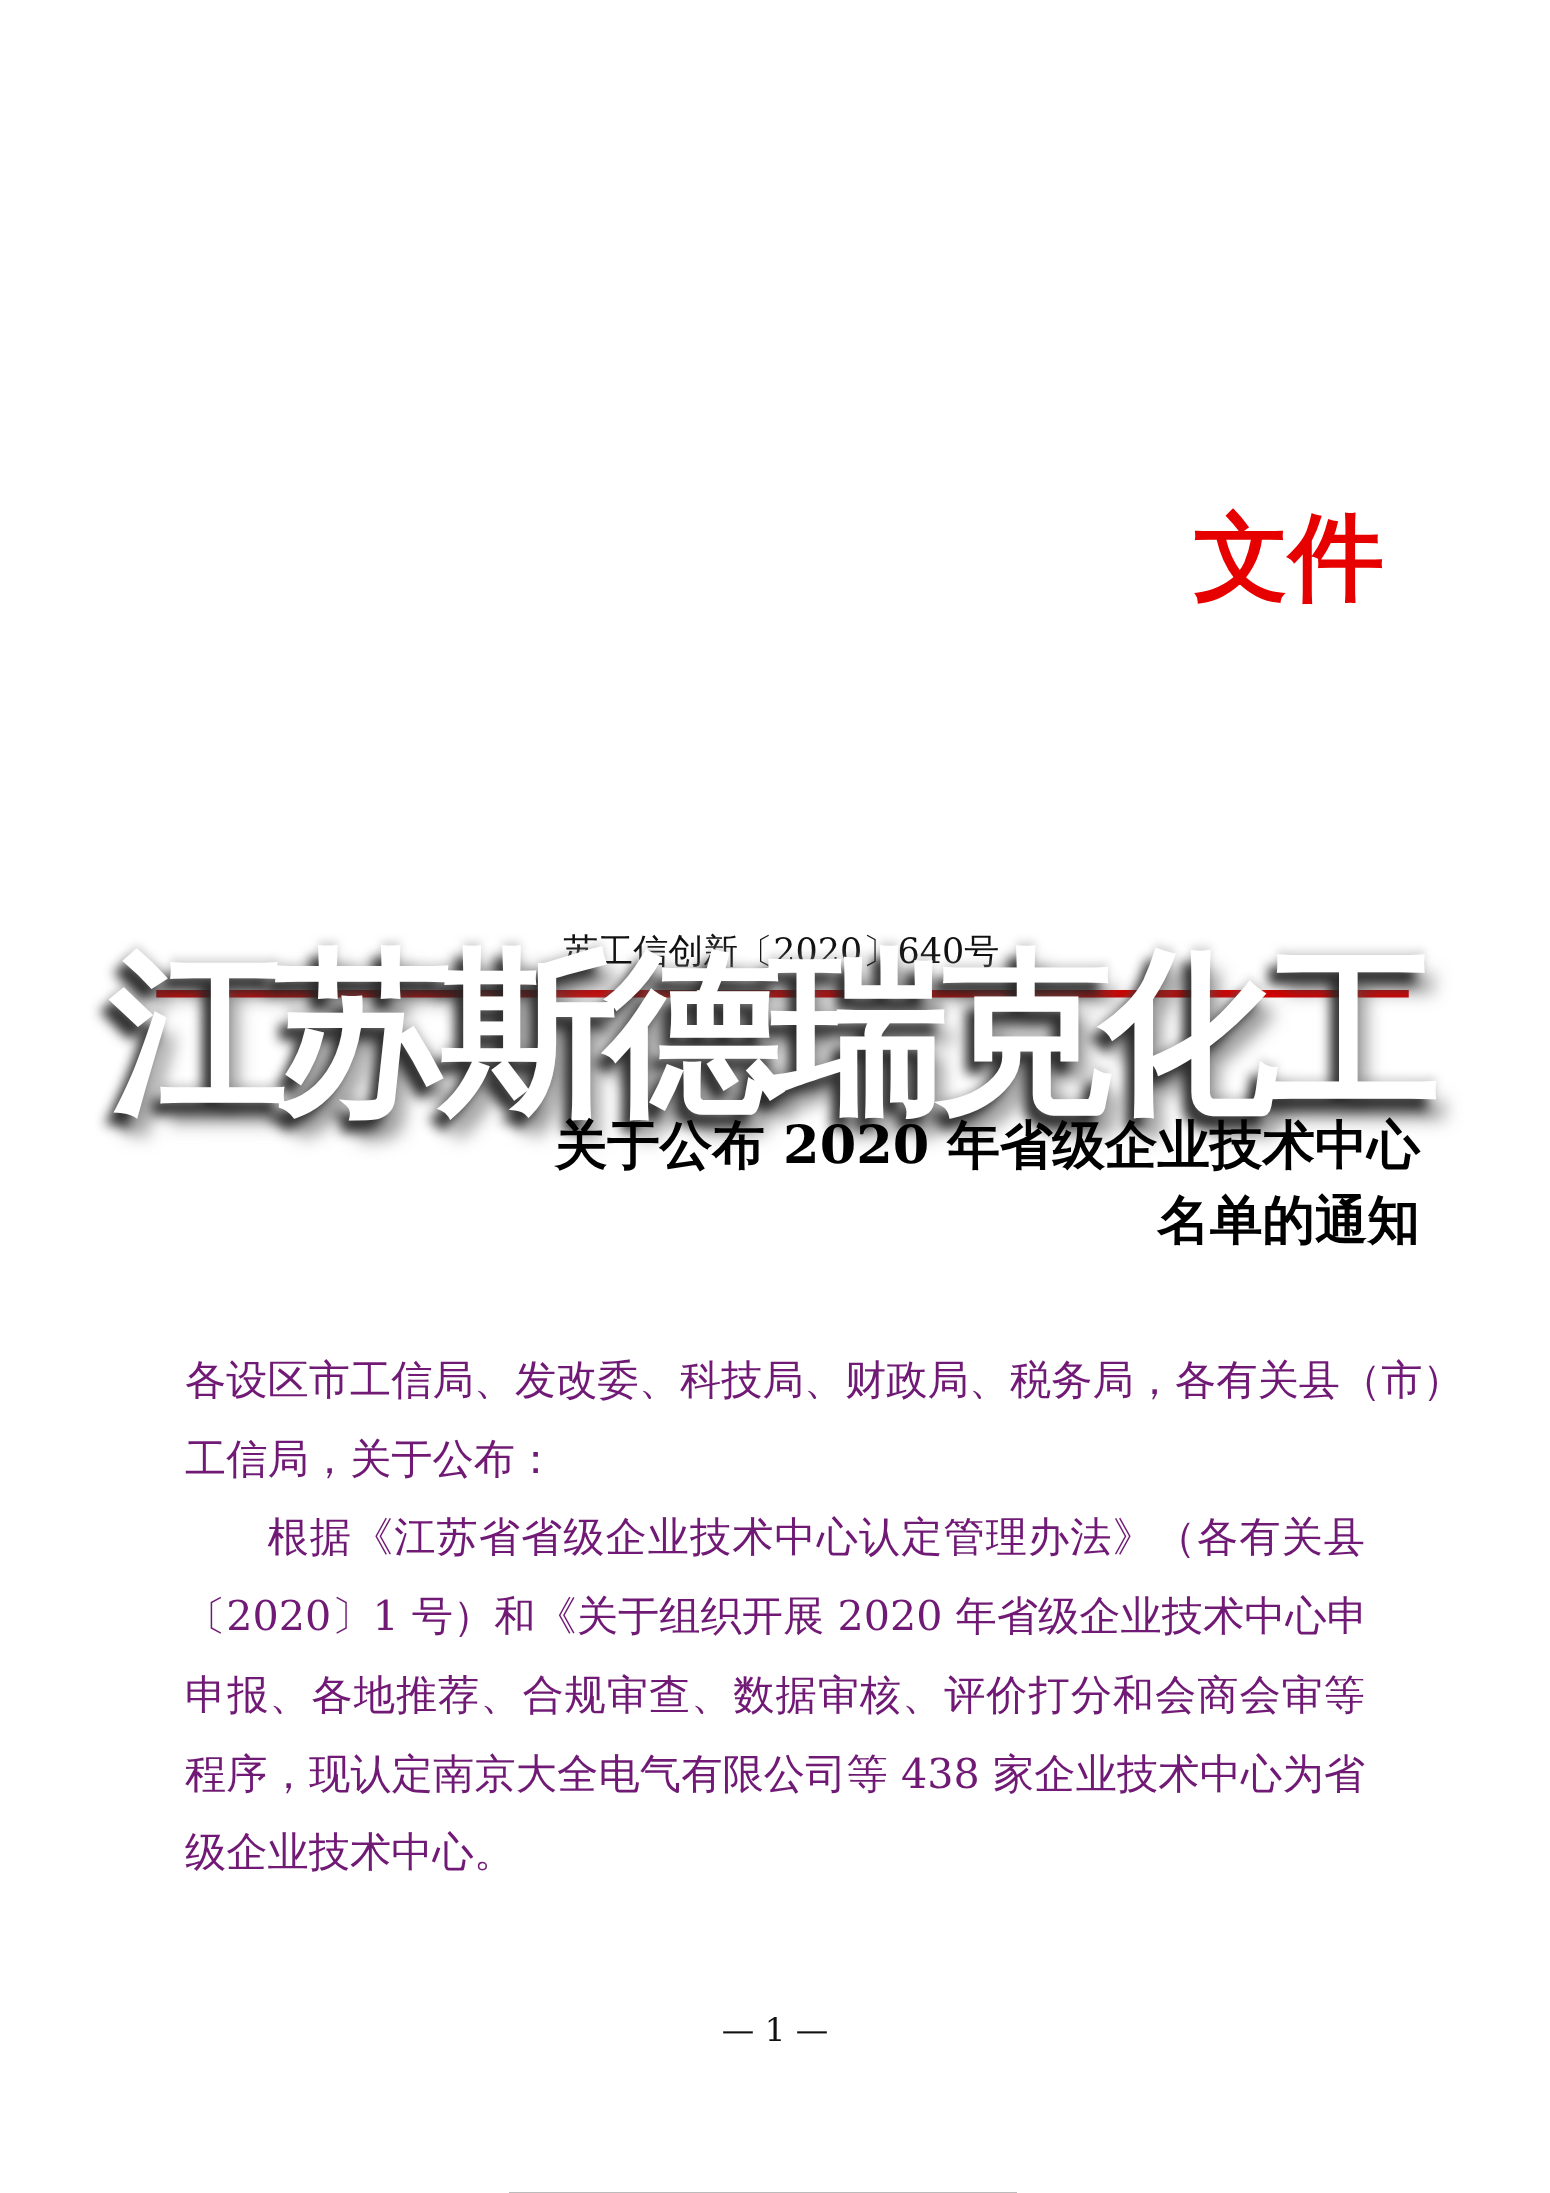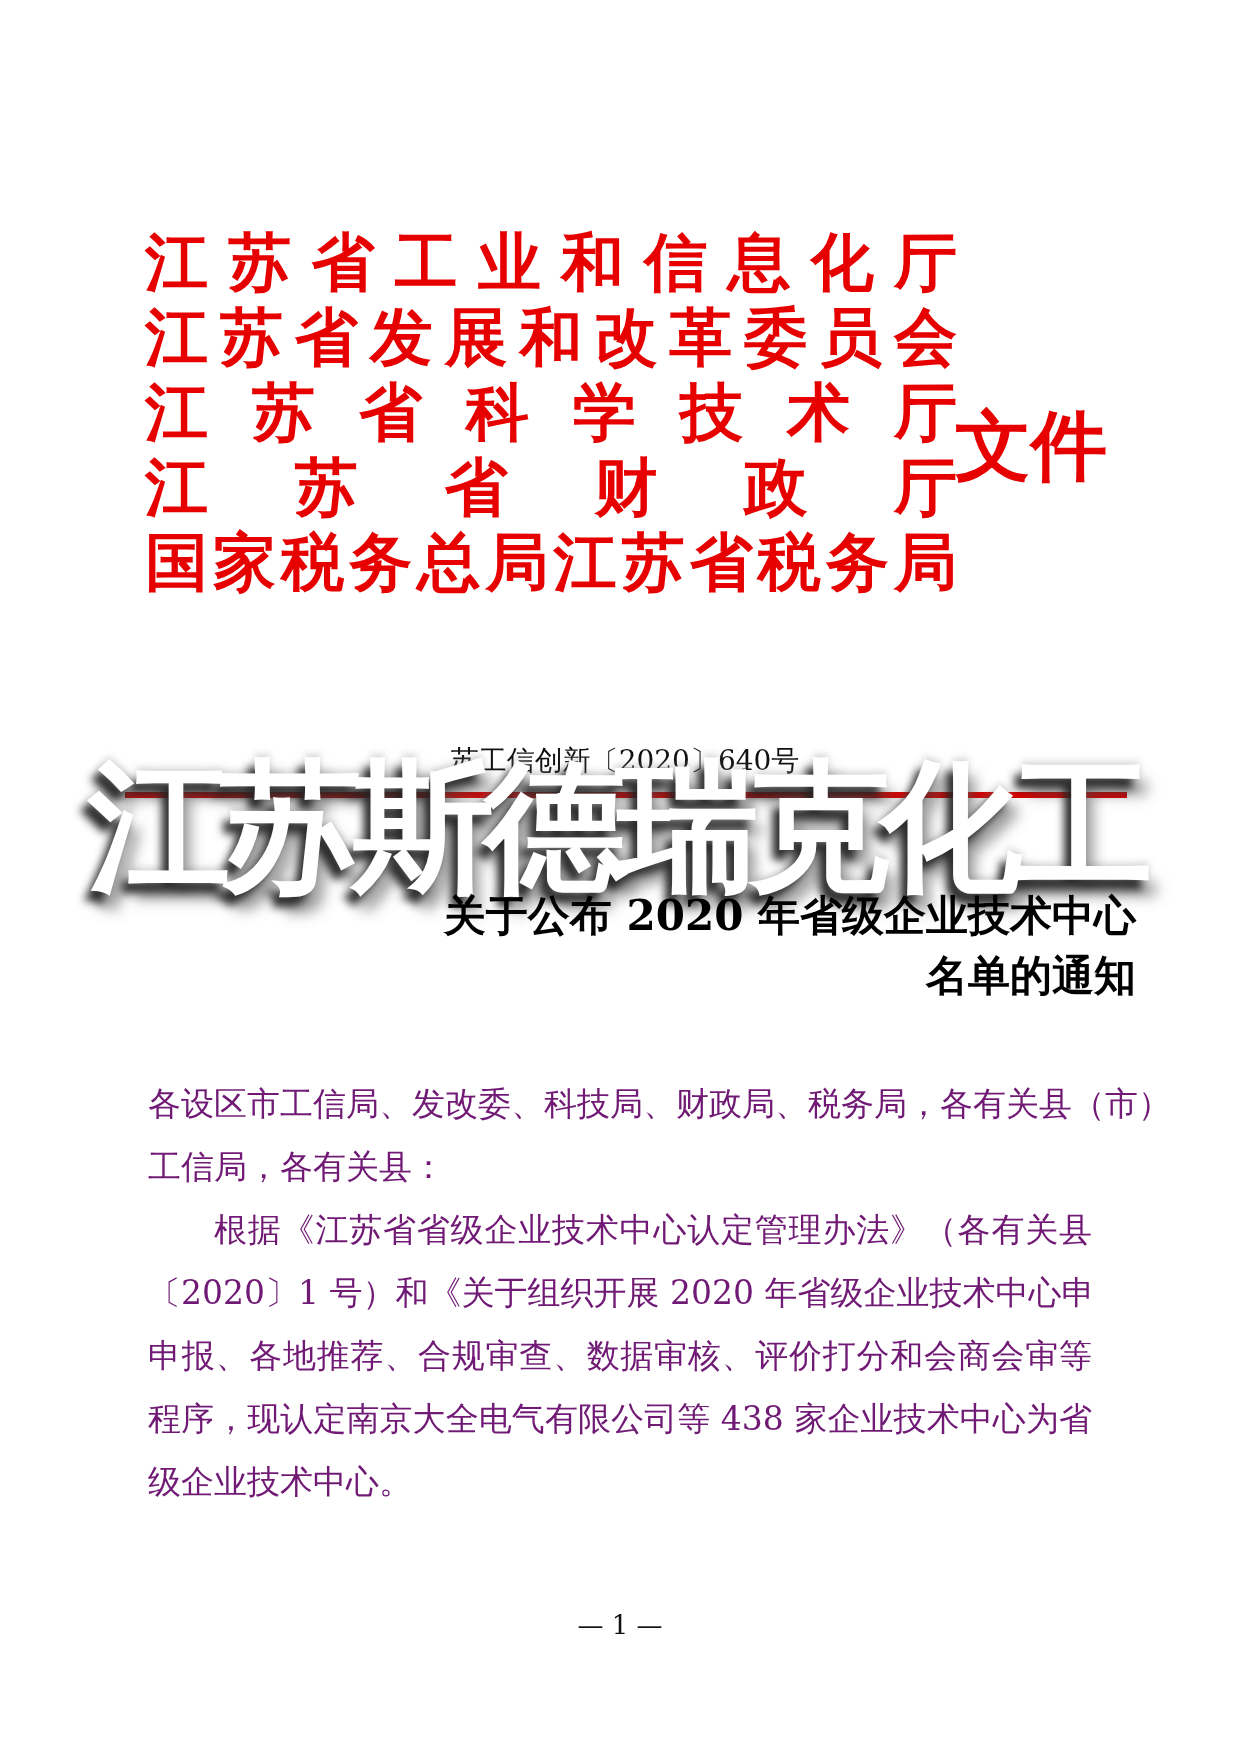--- a/index.html
+++ b/index.html
@@ -94,44 +94,37 @@
     position:absolute;left:0;top:1610px;width:1240px;
     text-align:center;font-size:26px;color:#111;
     z-index:4;
   }
 </style>
 </head>
 <body>
 
 <div class="page" style="--red: #e60000;">
 
-  <div class="agency-block">
-    <div class="agency-line">江苏省工业和信息化厅</div>
-    <div class="agency-line">江苏省发展和改革委员会</div>
-    <div class="agency-line">江苏省科学技术厅</div>
-    <div class="agency-line">江苏省财政厅</div>
-    <div class="agency-line">国家税务总局江苏省税务局</div>
-  </div>
 
   <div class="doc-type">文件</div>
 
   <div class="doc-number">苏工信创新〔2020〕640号</div>
 
   <div class="red-line" style="background: rgb(220, 0, 0);"></div>
 
   <div class="watermark">江苏斯德瑞克化工</div>
 
   <div class="title">
     <div class="title-line">关于公布 2020 年省级企业技术中心</div>
     <div class="title-line">名单的通知</div>
   </div>
 
   <div class="body-text">
     <div class="body-line">各设区市工信局、发改委、科技局、财政局、税务局，各有关县（市）</div>
-    <div class="body-line lastline">工信局，各有关县：</div>
+    <div class="body-line lastline">工信局，关于公布：</div>
     <div class="body-line indent">根据《江苏省省级企业技术中心认定管理办法》（各有关县</div>
     <div class="body-line">〔2020〕1 号）和《关于组织开展 2020 年省级企业技术中心申</div>
     <div class="body-line">申报、各地推荐、合规审查、数据审核、评价打分和会商会审等</div>
     <div class="body-line">程序，现认定南京大全电气有限公司等 438 家企业技术中心为省</div>
     <div class="body-line lastline">级企业技术中心。</div>
   </div>
 
   <div class="footer">— 1 —</div>
 
 </div>

